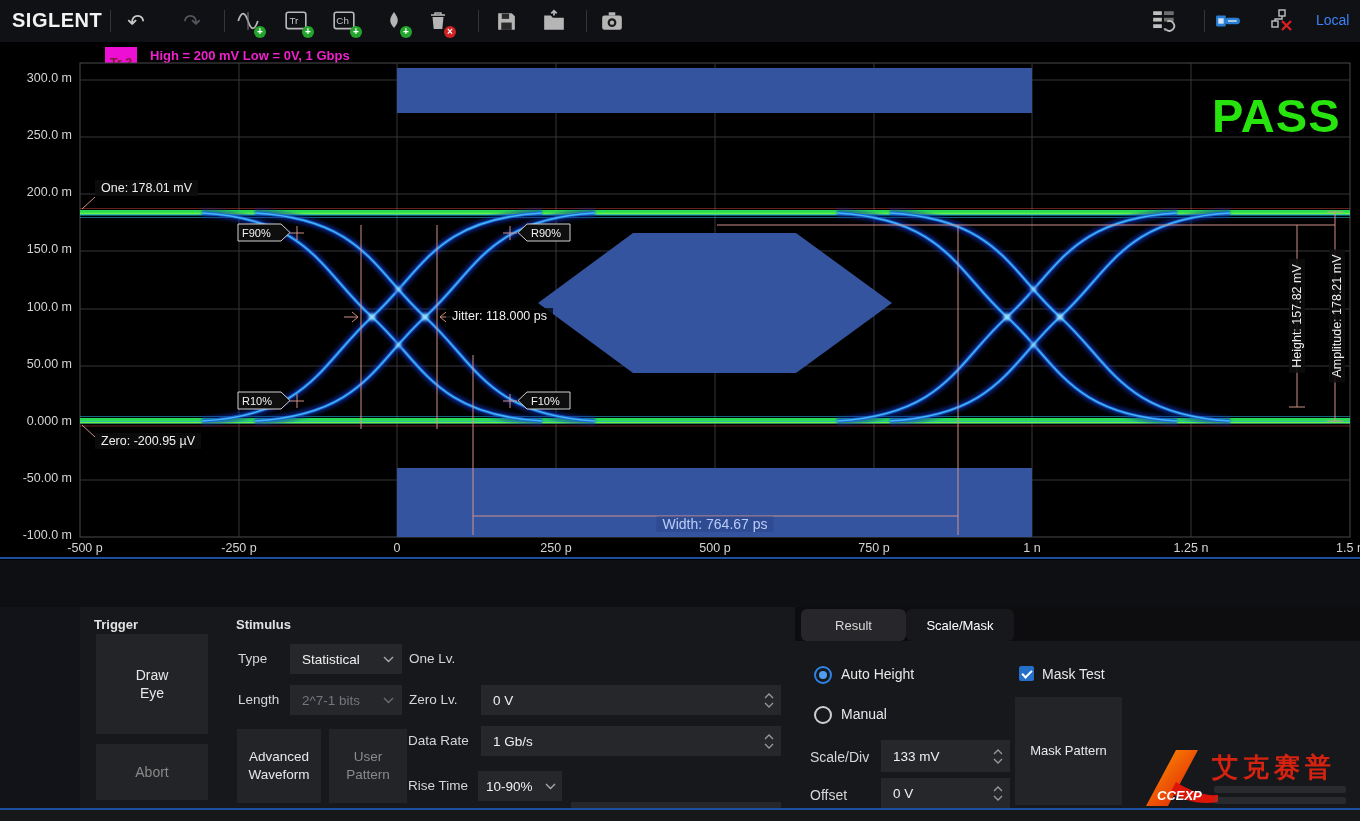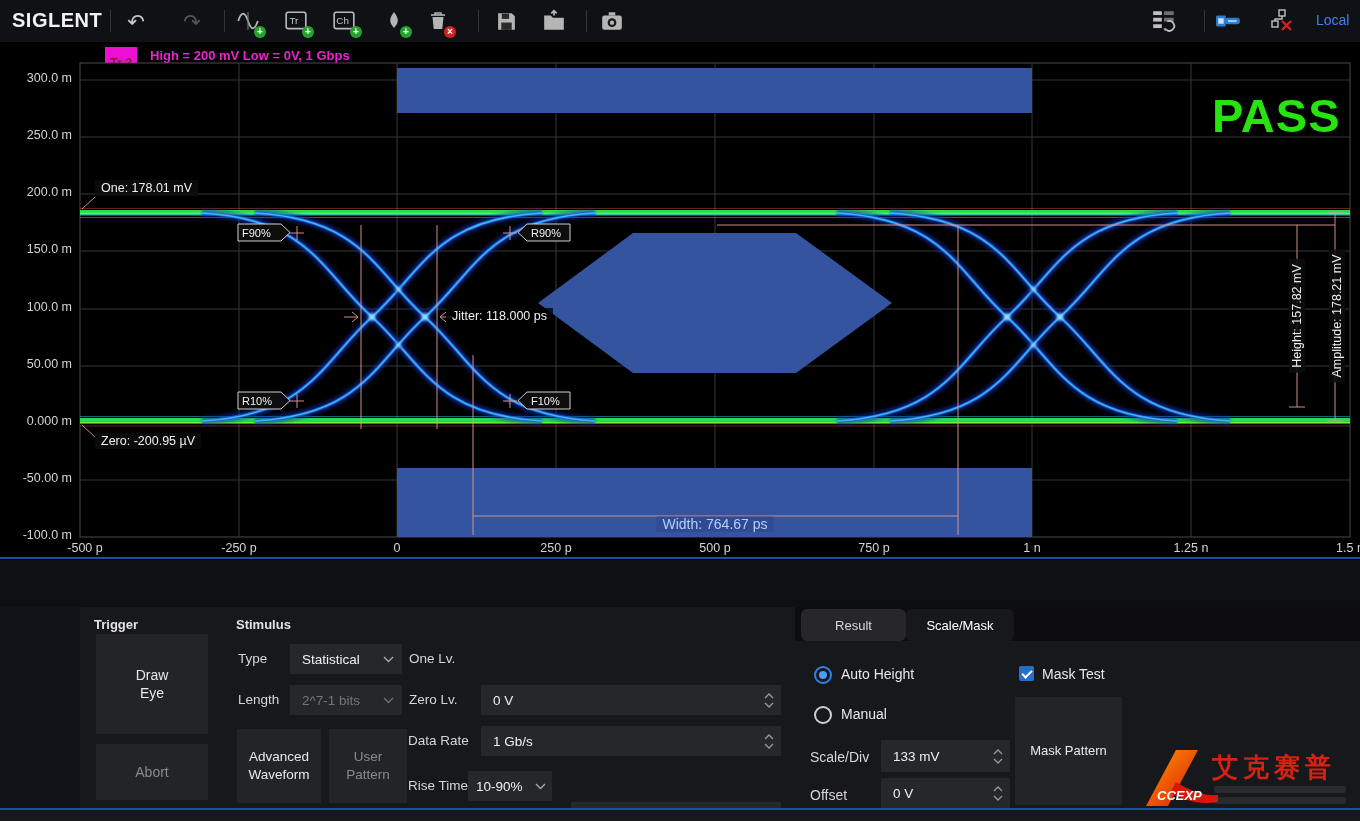--- a/index.html
+++ b/index.html
@@ -404,21 +404,21 @@
       <svg width="10" height="6" viewBox="0 0 10 6">
           <polyline points="1,5 5,1 9,5" stroke="#9a9a9a" stroke-width="1.3" fill="none"></polyline>
         </svg>
       <svg width="10" height="6" viewBox="0 0 10 6">
           <polyline points="1,1 5,5 9,1" stroke="#9a9a9a" stroke-width="1.3" fill="none"></polyline>
         </svg>
     </span>
   </div>
 
   <span class="flabel" style="left:408px;top:778px">Rise Time</span>
-  <div class="drop" style="left:468px;top:771px;width:84px">
+  <div class="drop" style="left:478px;top:771px;width:84px">
     <span style="padding-left:8px">10-90%</span>
     <span class="chevwrap" style="padding-right:6px">
         <svg width="11" height="7" viewBox="0 0 11 7">
           <polyline points="1,1 5.5,5.5 10,1" stroke="#a9a9a9" stroke-width="1.4" fill="none"></polyline>
         </svg>
       </span>
   </div>
   <div class="spin" style="left:571px;top:802px;width:210px">
     <span class="v">320 ps</span>
     <span class="arrows">

